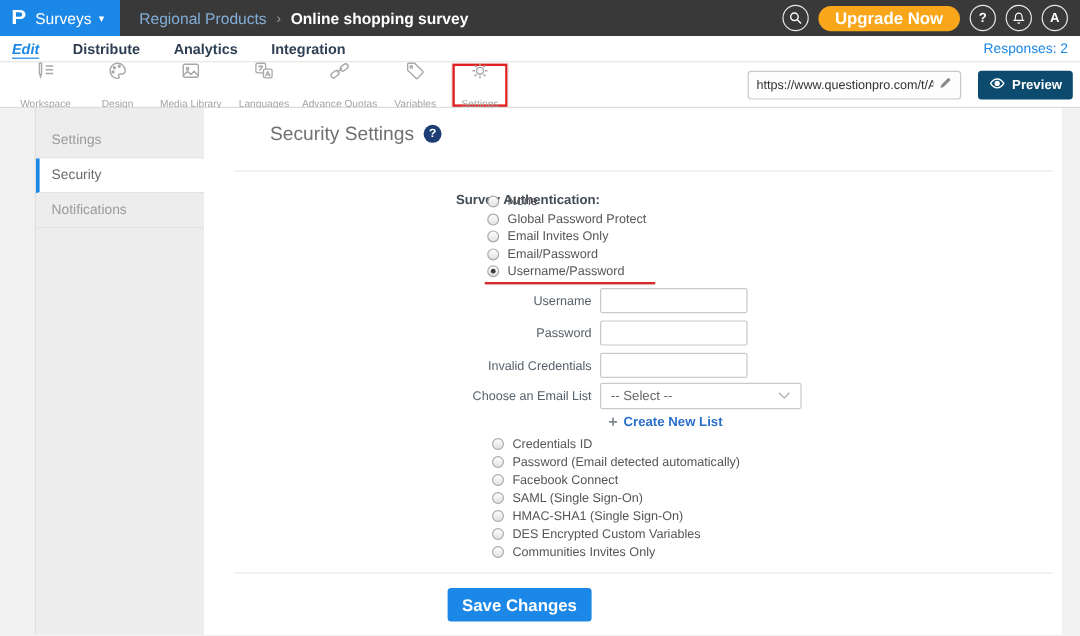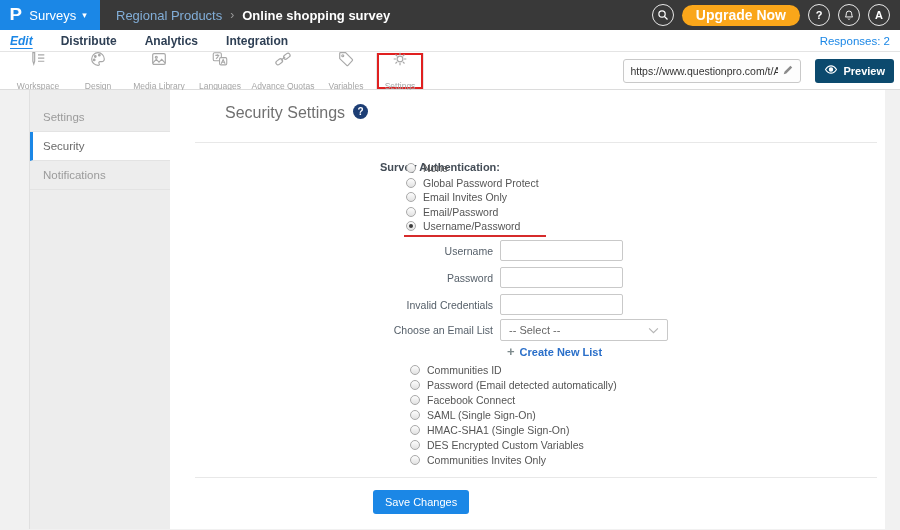--- a/index.html
+++ b/index.html
@@ -90,21 +90,21 @@
     font-size:11px; padding:0 5px; outline:none; font-family:"Liberation Sans", sans-serif; }
   .select-box { width:168px; height:22px; border:1px solid #c9c9c9; border-radius:2px;
     display:flex; align-items:center; justify-content:space-between; padding:0 8px;
     font-size:11px; color:#666; background:#fff; }
   .create-list { position:absolute; left:337px; top:254px; display:flex;
     align-items:center; gap:5px; font-size:11px; }
   .plus-glyph { color:#7d8a8c; font-size:13px; font-weight:bold; }
   .create-list-text { color:#2a6fc9; font-weight:600; }
 
   .save-btn { position:absolute; left:203px; top:400px; background:#1b87e6;
-    border:none; border-radius:3px; color:#fff; font-size:11px; font-weight:normal;
+    border:none; border-radius:3px; color:#fff; font-size:14px; font-weight:bold;
     padding:6px 12px; font-family:"Liberation Sans", sans-serif; }
 </style>
 </head>
 <body>
 
 <div class="topbar">
   <div class="logo-section">
     <span class="logo-p">P</span>
     <span class="app-name">Surveys</span>
     <span class="caret">▾</span>
@@ -302,21 +302,21 @@
     </div>
 
     <div class="create-list">
       <span class="plus-glyph">+</span>
       <span class="create-list-text">Create New List</span>
     </div>
 
     <div class="radios-bottom">
       <div class="radio-row">
         <span class="radio"></span>
-        <span class="radio-label">Communities ID</span>
+        <span class="radio-label">Credentials ID</span>
       </div>
       <div class="radio-row">
         <span class="radio"></span>
         <span class="radio-label">Password (Email detected automatically)</span>
       </div>
       <div class="radio-row">
         <span class="radio"></span>
         <span class="radio-label">Facebook Connect</span>
       </div>
       <div class="radio-row">

